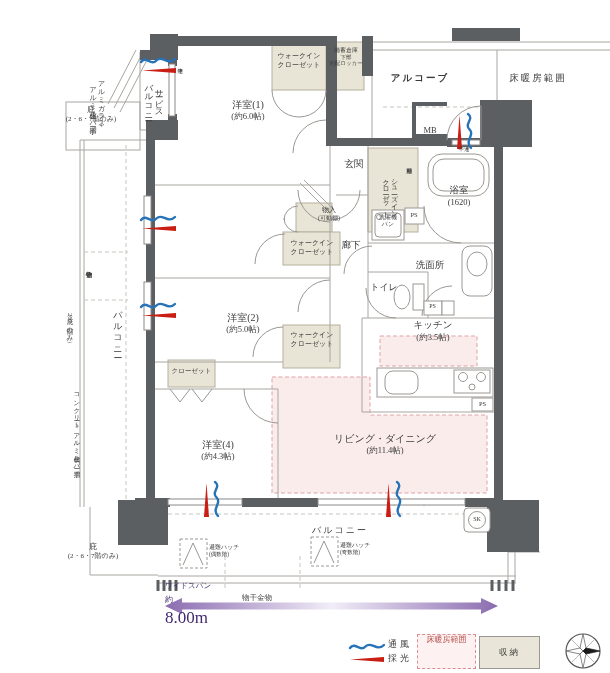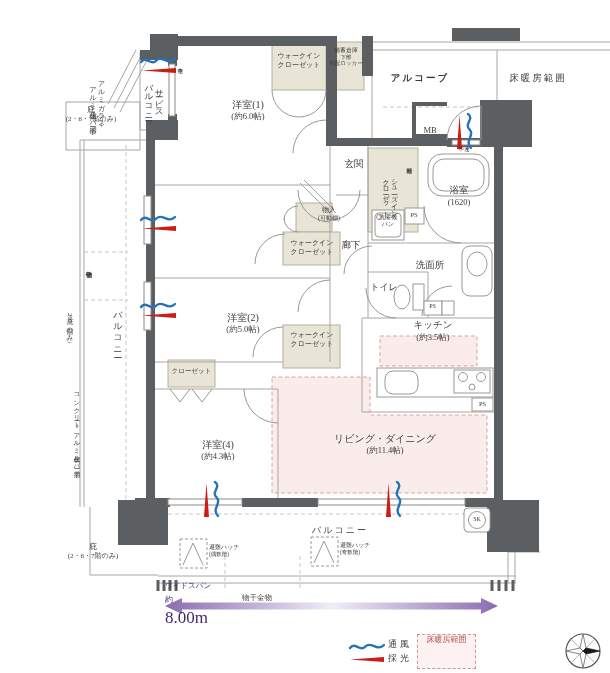--- a/index.html
+++ b/index.html
@@ -372,14 +372,17 @@
 
 <div class="lbl" style="left:386px;top:639px;width:28px;font-size:9px;letter-spacing:3px;text-align:center;">
   <span>通風</span>
 </div>
 <div class="lbl" style="left:386px;top:653px;width:28px;font-size:9px;letter-spacing:3px;">
   <span>採光</span>
 </div>
 <div class="heatbox" style="left:417px;top:634px;width:57px;height:33px;">
   <span class="lbl" style="position:static;font-size:8px;color:#b5524c;">床暖房範囲</span>
 </div>
+<div class="storbox" style="left:479px;top:636px;width:59px;height:31px;">
+  <span class="lbl" style="position:static;font-size:8.5px;letter-spacing:2px;">収納</span>
+</div>
 
 </div>
 
 </body></html>

